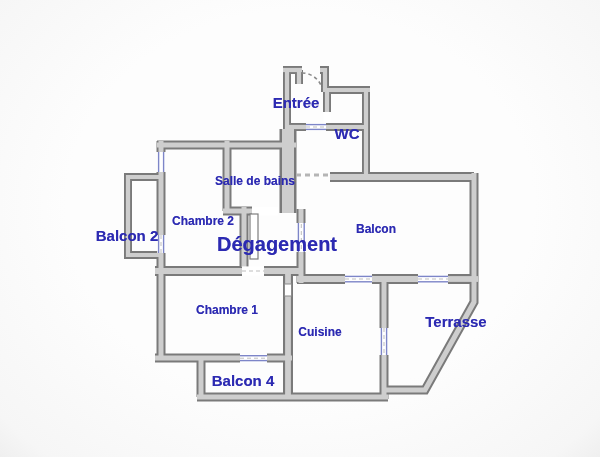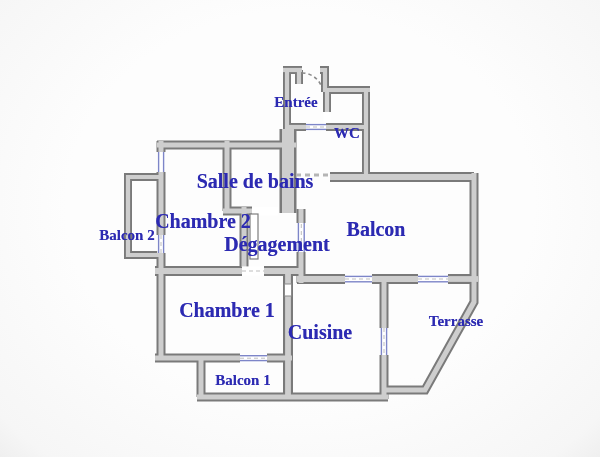--- a/index.html
+++ b/index.html
@@ -4,21 +4,20 @@
 <style>
   html,body{margin:0;padding:0;}
   body{
     width:600px;height:457px;
     font-family:"Liberation Sans", sans-serif;
     background:#ffffff;
   }
   .plan-wrap{
     position:relative;width:600px;height:457px;overflow:hidden;
     background:radial-gradient(ellipse at 50% 45%, #fdfdfd 55%, #f6f6f6 92%, #efefef 100%);
-    font-family:Liberation Serif, serif;
   }
   svg{position:absolute;left:0;top:0;}
   
   .wo path{fill:none;stroke:#7a7a7a;stroke-linecap:butt;stroke-linejoin:miter;}
   .wo .w8{stroke-width:8;}
   .wo .w9{stroke-width:9;}
   .wo .w10{stroke-width:10;}
   .wo .w17{stroke-width:17;}
   
   .wf path{fill:none;stroke:#cecece;stroke-linecap:butt;stroke-linejoin:miter;}
@@ -35,21 +34,21 @@
   .door-leaf{fill:#ffffff;stroke:#7e7e7e;stroke-width:1.2;}
   .notch{fill:#ffffff;stroke:#8a8a8a;stroke-width:1;}
   
   .room-label{
     position:absolute;transform:translate(-50%,-50%);
     color:#2c2ab2;font-weight:700;white-space:nowrap;
     text-shadow:0 0 0.6px rgba(44,42,178,0.55);
     user-select:none;
   }
   .fs15{font-size:15px;}
-  .fs16{font-size:20px;}
+  .fs16{font-size:12px;}
   .fs17{font-size:20px;}
 </style>
 </head>
 <body>
 
 <div class="plan-wrap">
 
   <svg width="600" height="457" viewBox="0 0 600 457">
 
     <g class="wo">
@@ -206,15 +205,15 @@
   <div class="room-label fs15" style="left:296px;top:102px;">Entrée</div>
   <div class="room-label fs15" style="left:347px;top:105px;margin-top:28px;">WC</div>
   <div class="room-label fs16" style="left:255px;top:181px;">Salle de bains</div>
   <div class="room-label fs16" style="left:203px;top:221px;">Chambre 2</div>
   <div class="room-label fs15" style="left:127px;top:235px;">Balcon 2</div>
   <div class="room-label fs17" style="left:277px;top:244px;">Dégagement</div>
   <div class="room-label fs16" style="left:376px;top:229px;">Balcon</div>
   <div class="room-label fs16" style="left:227px;top:310px;">Chambre 1</div>
   <div class="room-label fs16" style="left:320px;top:332px;">Cuisine</div>
   <div class="room-label fs15" style="left:456px;top:321px;">Terrasse</div>
-  <div class="room-label fs15" style="left:243px;top:380px;">Balcon 1</div>
+  <div class="room-label fs15" style="left:243px;top:380px;">Balcon 4</div>
 
 </div>
 
 </body></html>

